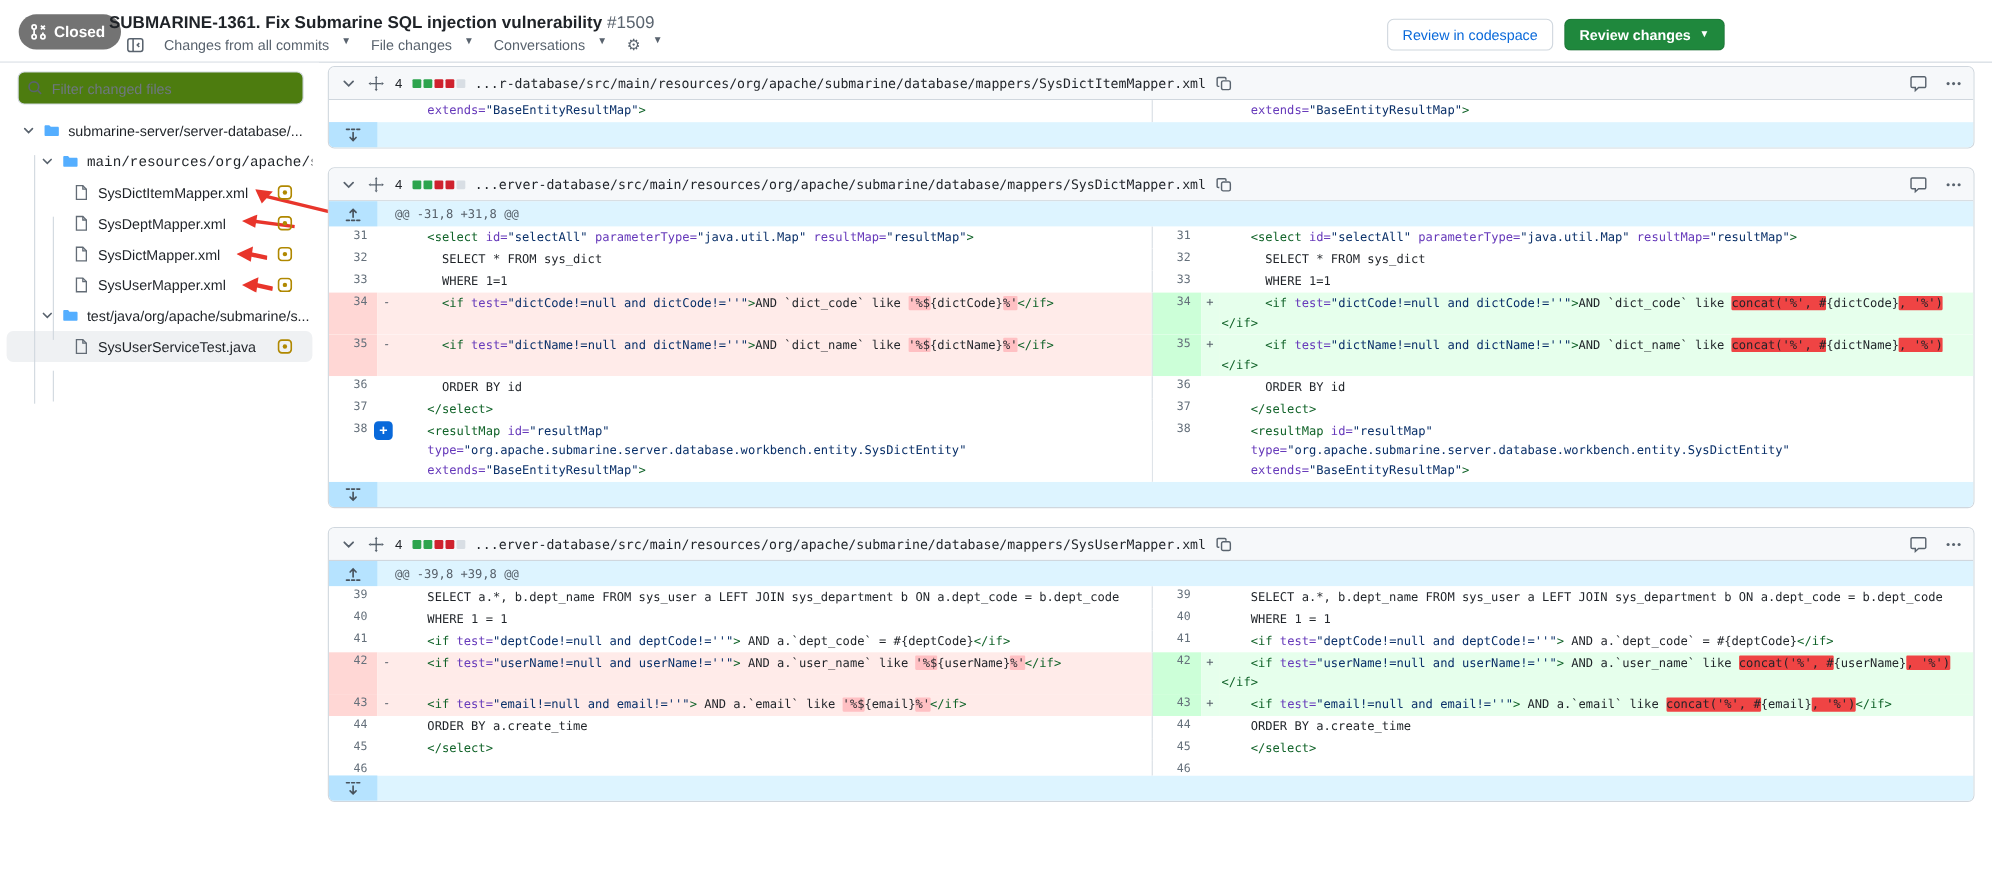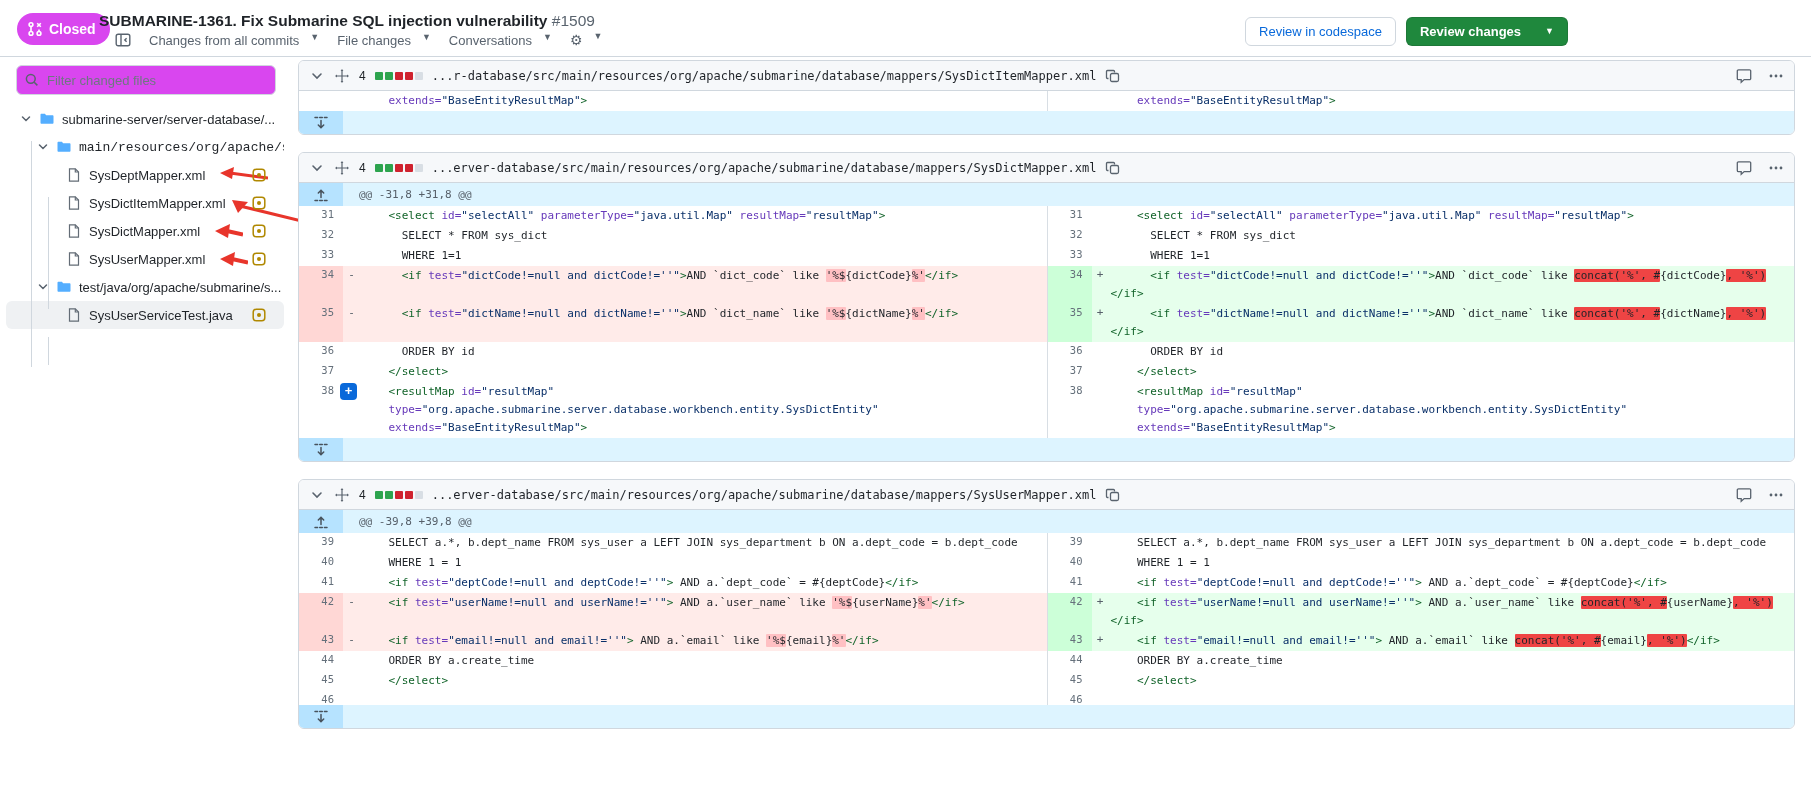--- a/index.html
+++ b/index.html
@@ -4,40 +4,40 @@
 <style>
   * { margin:0; padding:0; box-sizing:border-box; }
   html,body { width:1811px; height:797px; background:#fff; overflow:hidden;
     font-family:"Liberation Sans","DejaVu Sans",sans-serif; color:#1f2328; }
   svg { display:block; }
 
   
   .topbar { position:absolute; left:0; top:0; width:1811px; height:57px; background:#fff;
     border-bottom:1px solid #d0d7de; }
   .state-badge { position:absolute; left:17px; top:13px; height:32px; border-radius:999px;
-    background:#d946ef; color:#fff; display:inline-flex; align-items:center; gap:6px;
+    background:#737373; color:#fff; display:inline-flex; align-items:center; gap:6px;
     padding:0 14px 0 10px; font-size:14px; font-weight:700; }
   .pr-title { position:absolute; left:99px; top:12px; font-size:15.5px; font-weight:700; white-space:nowrap; }
   .pr-number { font-weight:400; color:#59636e; }
   .toolbar { position:absolute; left:115px; top:32px; display:flex; align-items:center; gap:18px;
     font-size:13px; color:#59636e; }
   .tool-item { display:inline-flex; align-items:flex-start; gap:11px; cursor:pointer; }
   .caret { font-size:9px; color:#59636e; line-height:1; }
   .top-buttons { position:absolute; right:243px; top:17px; display:flex; gap:10px; }
   .btn { height:29px; border-radius:6px; font-size:13px; display:inline-flex; align-items:center;
     padding:0 13px; cursor:pointer; white-space:nowrap; }
   .btn-codespace { background:#fff; border:1px solid #d0d7de; color:#0969da; font-weight:500; }
-  .btn-review { background:#1f883d; border:1px solid rgba(27,31,36,.15); color:#fff; font-weight:600; gap:24px; }
+  .btn-review { background:#1f883d; border:1px solid rgba(27,31,36,.15); color:#fff; font-weight:600; gap:8px; }
   .btn-review .caret{ color:#fff; }
 
   
   .sidebar { position:absolute; left:0; top:57px; width:290px; bottom:0; background:#fff; }
   .filter-wrap { position:relative; margin:8px 14px 10px 16px; }
   .filter-input { width:100%; height:30px; border:1px solid #d0d7de; border-radius:6px;
-    padding:0 10px 0 30px; font-size:13px; color:#1f2328; background:#d946ef; outline:none; }
+    padding:0 10px 0 30px; font-size:13px; color:#1f2328; background:#4d7c0f; outline:none; }
   .filter-input::placeholder { color:#6e7781; }
   .filter-icon { position:absolute; left:8px; top:7px; }
   .tree { position:relative; padding:0 6px; }
   .guide { position:absolute; width:1px; background:#d0d7de; }
   .tree-row { position:relative; height:28px; display:flex; align-items:center; gap:7px;
     border-radius:6px; cursor:pointer; font-size:13px; color:#1f2328; }
   .tree-row.sel { background:#eff1f3; }
   .tree-label { white-space:nowrap; overflow:hidden; }
   .status-ico { position:absolute; right:18px; top:7px; }
   .arrow-wrap { display:inline-flex; margin-left:8px; }
@@ -179,54 +179,54 @@
       </div>
       <div class="tree-row" style="padding-left: 60px;">
         <span style="display: inline-flex;">
           <svg width="16" height="16" viewBox="0 0 16 16">
             <g fill="none" stroke="#636c76" stroke-width="1.2">
               <path d="M3.5 1.8h5.8l3.2 3.2v9.2H3.5z"></path>
               <path d="M9.3 1.8v3.2h3.2"></path>
             </g>
           </svg>
         </span>
+        <span class="tree-label">SysDictItemMapper.xml</span>
+        <span class="arrow-wrap" style="position: absolute; left: 218px; top: 10px;">
+          <span style="display: inline-flex;">
+            <svg width="86" height="26" viewBox="0 0 86 26">
+              <g fill="#e8352b" stroke="#e8352b">
+                <path d="M0 1 L16 3 L6 14 Z" stroke="none"></path>
+                <path d="M8 7 L86 26" stroke-width="3" fill="none"></path>
+              </g>
+            </svg>
+          </span>
+        </span>
+        <span class="status-ico"><span style="display: inline-flex;">
+            <svg width="14" height="14" viewBox="0 0 14 14">
+              <rect x="1.2" y="1.2" width="11.6" height="11.6" rx="3" fill="none" stroke="#b08800" stroke-width="1.5"></rect>
+              <circle cx="7" cy="7" r="2" fill="#b08800"></circle>
+            </svg>
+          </span></span>
+      </div>
+      <div class="tree-row" style="padding-left: 60px;">
+        <span style="display: inline-flex;">
+          <svg width="16" height="16" viewBox="0 0 16 16">
+            <g fill="none" stroke="#636c76" stroke-width="1.2">
+              <path d="M3.5 1.8h5.8l3.2 3.2v9.2H3.5z"></path>
+              <path d="M9.3 1.8v3.2h3.2"></path>
+            </g>
+          </svg>
+        </span>
         <span class="tree-label">SysDeptMapper.xml</span>
         <span class="arrow-wrap">
           <span style="display: inline-flex;">
             <svg width="48" height="16" viewBox="0 0 48 16">
               <g fill="#e8352b" stroke="#e8352b">
                 <path d="M0 6 L14 0 L12 12 Z" stroke="none"></path>
                 <path d="M10 6 L48 11" stroke-width="3" fill="none"></path>
-              </g>
-            </svg>
-          </span>
-        </span>
-        <span class="status-ico"><span style="display: inline-flex;">
-            <svg width="14" height="14" viewBox="0 0 14 14">
-              <rect x="1.2" y="1.2" width="11.6" height="11.6" rx="3" fill="none" stroke="#b08800" stroke-width="1.5"></rect>
-              <circle cx="7" cy="7" r="2" fill="#b08800"></circle>
-            </svg>
-          </span></span>
-      </div>
-      <div class="tree-row" style="padding-left: 60px;">
-        <span style="display: inline-flex;">
-          <svg width="16" height="16" viewBox="0 0 16 16">
-            <g fill="none" stroke="#636c76" stroke-width="1.2">
-              <path d="M3.5 1.8h5.8l3.2 3.2v9.2H3.5z"></path>
-              <path d="M9.3 1.8v3.2h3.2"></path>
-            </g>
-          </svg>
-        </span>
-        <span class="tree-label">SysDictItemMapper.xml</span>
-        <span class="arrow-wrap" style="position: absolute; left: 218px; top: 10px;">
-          <span style="display: inline-flex;">
-            <svg width="86" height="26" viewBox="0 0 86 26">
-              <g fill="#e8352b" stroke="#e8352b">
-                <path d="M0 1 L16 3 L6 14 Z" stroke="none"></path>
-                <path d="M8 7 L86 26" stroke-width="3" fill="none"></path>
               </g>
             </svg>
           </span>
         </span>
         <span class="status-ico"><span style="display: inline-flex;">
             <svg width="14" height="14" viewBox="0 0 14 14">
               <rect x="1.2" y="1.2" width="11.6" height="11.6" rx="3" fill="none" stroke="#b08800" stroke-width="1.5"></rect>
               <circle cx="7" cy="7" r="2" fill="#b08800"></circle>
             </svg>
           </span></span>

